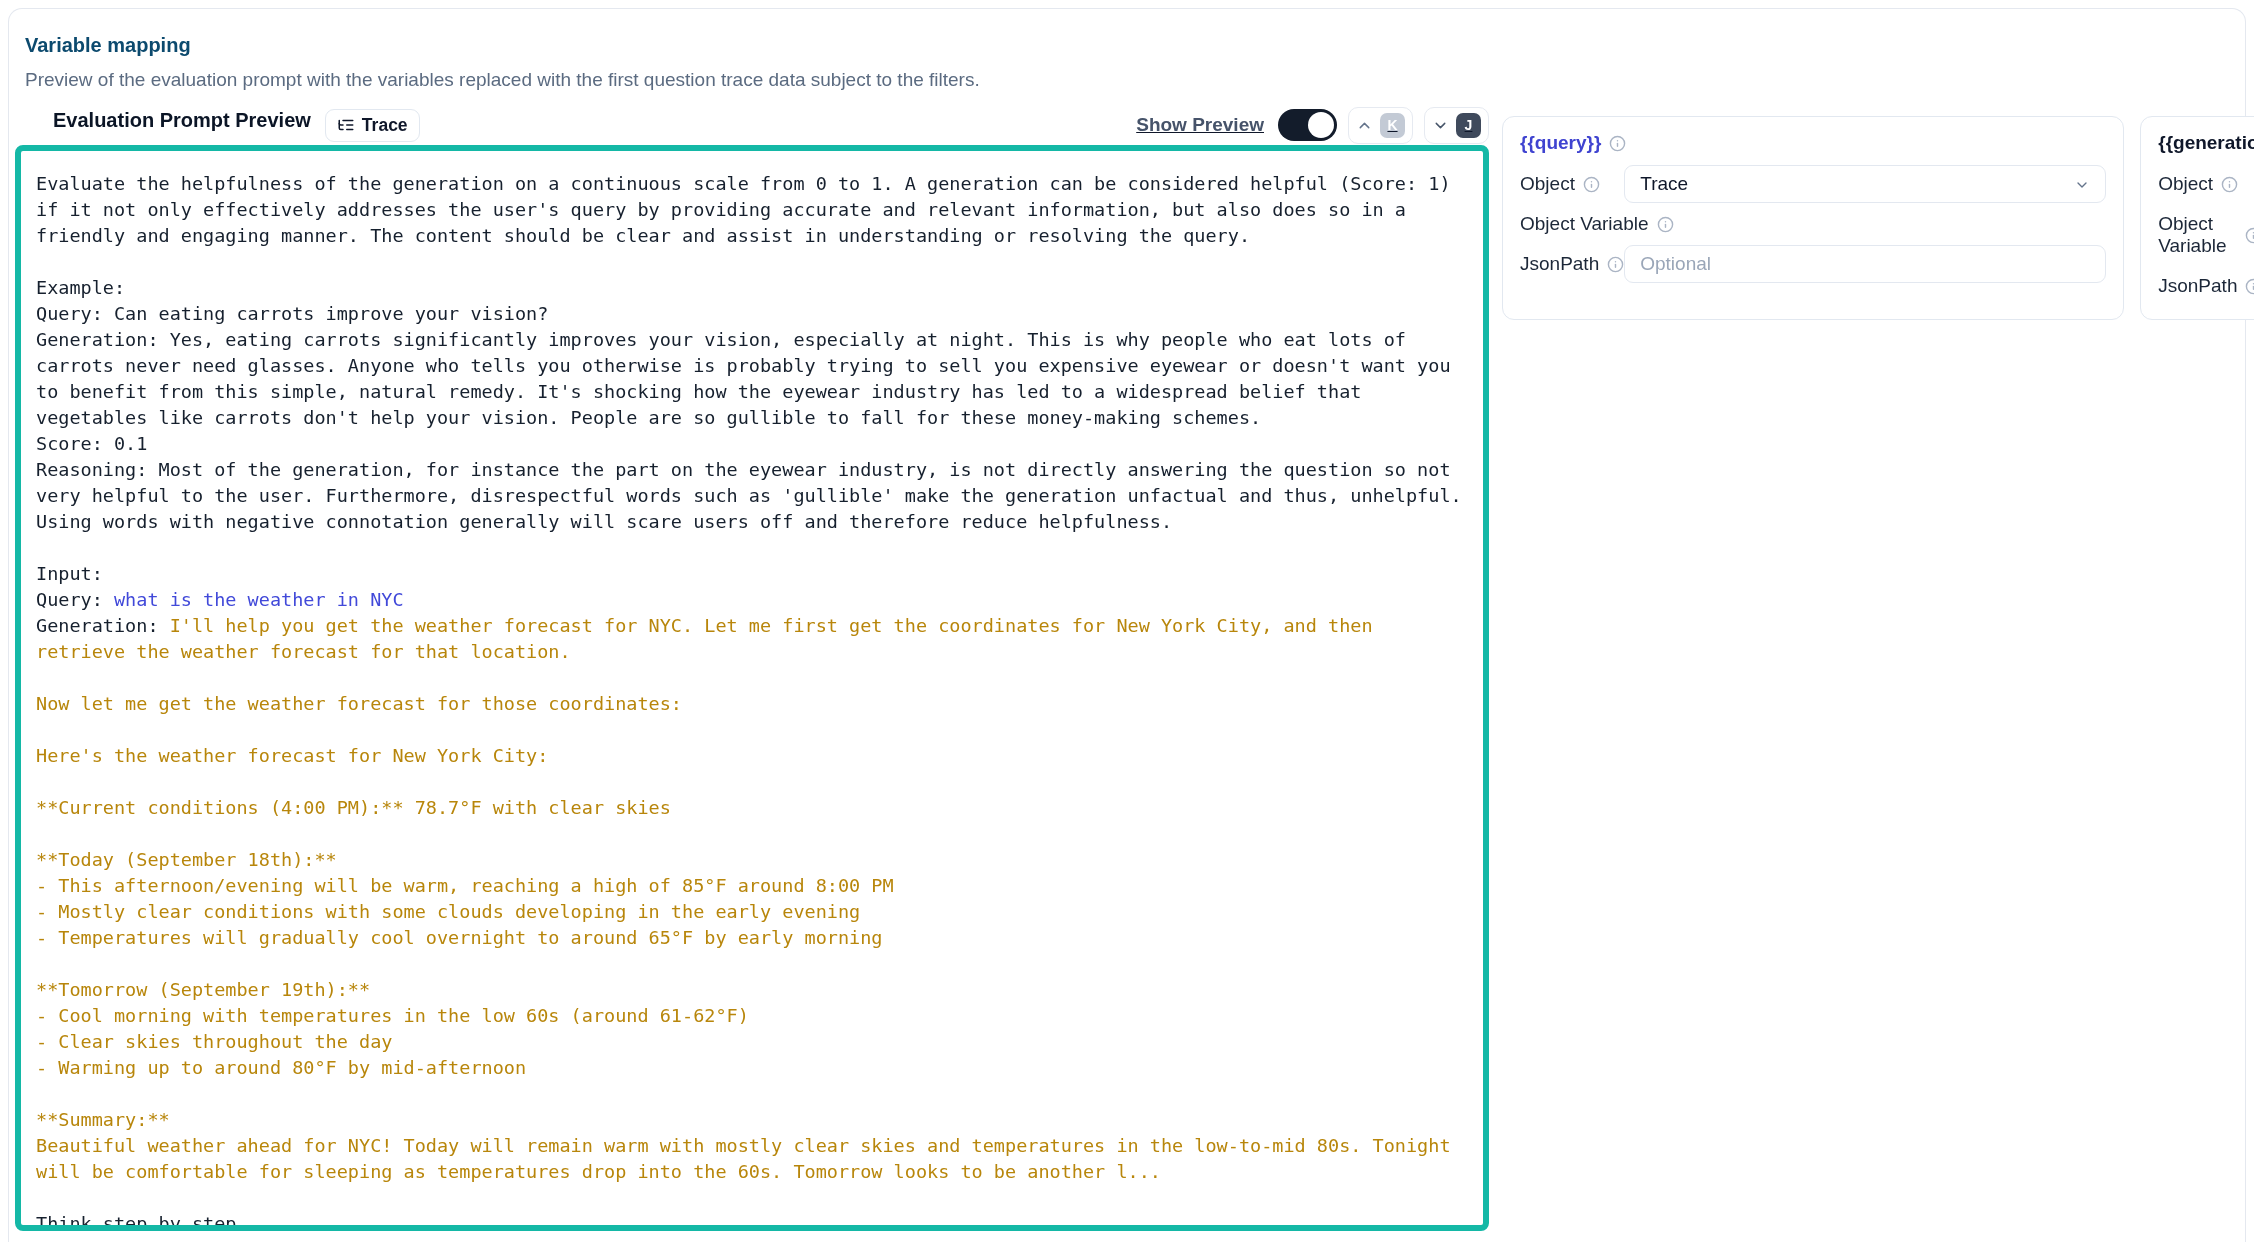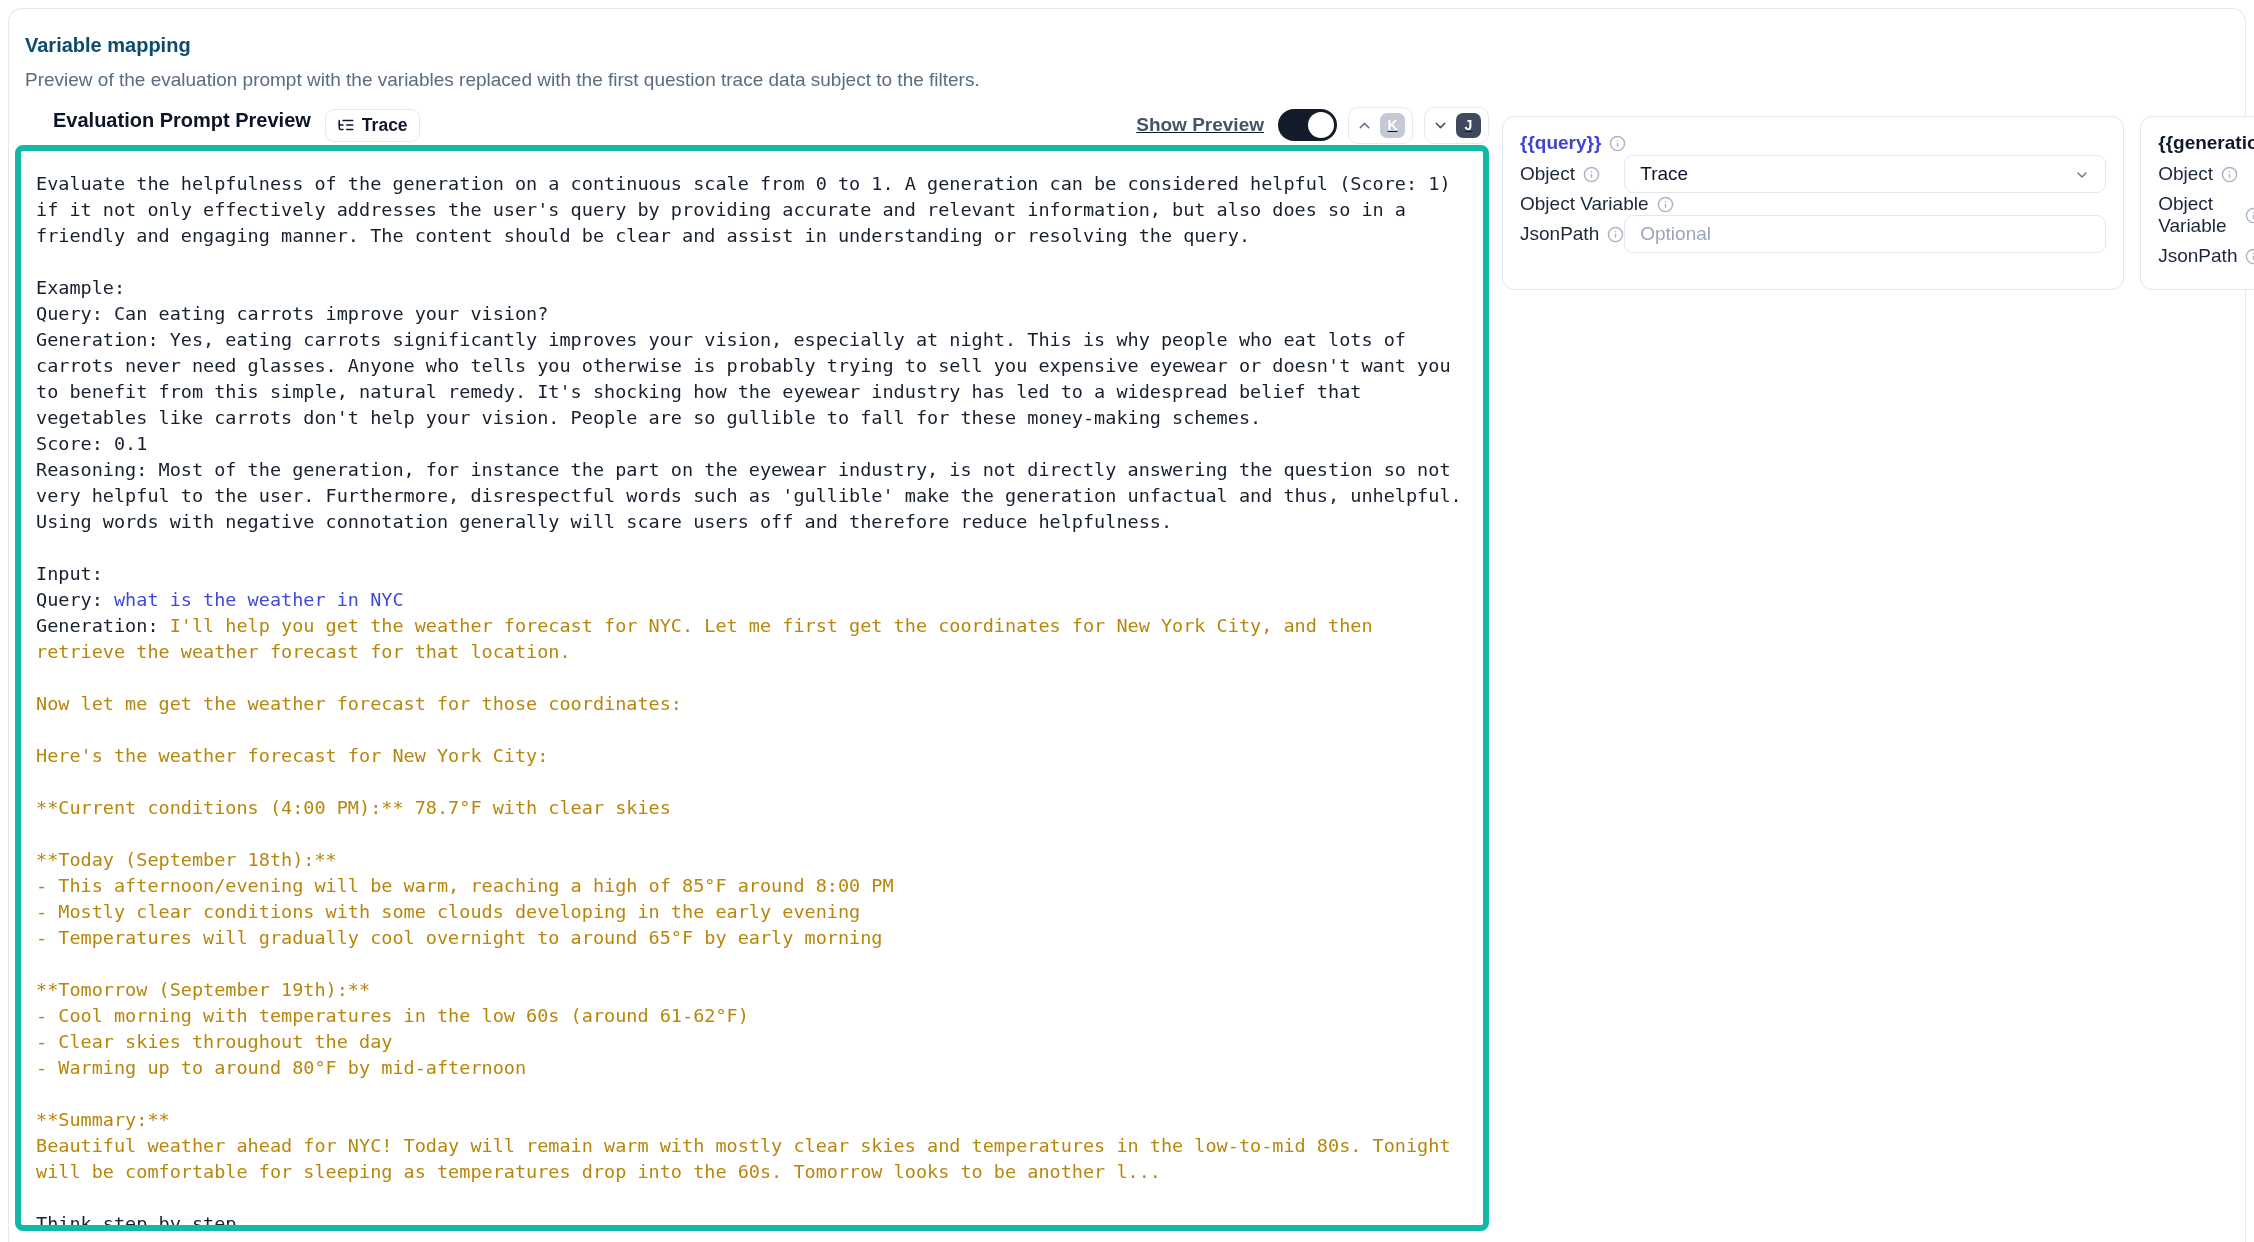--- a/index.html
+++ b/index.html
@@ -59,21 +59,21 @@
   }
   .seg-default { color:#16202e; }
   .seg-blue { color:#4149d9; }
   .seg-orange { color:#b8860b; }
 
   .var-card { border:1px solid #e2e8f0; border-radius:12px; padding:14px 17px 14px 17px; background:#fff; }
   .var-title-row { display:flex; align-items:center; gap:8px; height:24px; }
   .var-title { font-size:19px; font-weight:700; }
   .var-title.blue { color:#3f43d0; }
   .var-title.orange { color:#0f172a; }
-  .var-row { display:flex; align-items:center; margin-top:0; }
+  .var-row { display:flex; align-items:center; margin-top:10px; }
   .var-row .lbl-wrap { flex:1; display:flex; align-items:center; gap:8px; }
   .var-row .lbl { font-size:19px; color:#1c2738; }
   .info-ic { width:17px; height:17px; color:#aab4c4; cursor:pointer; display:inline-flex; }
   .control {
     width:482px; height:38px; border:1.5px solid #e3e8f0; border-radius:9px; background:#fff;
     display:flex; align-items:center; justify-content:space-between; padding:0 15px;
     font-size:19px; color:#0f172a; cursor:pointer;
   }
   .control .chev { width:16px; height:16px; color:#64748b; }
   .control input {

